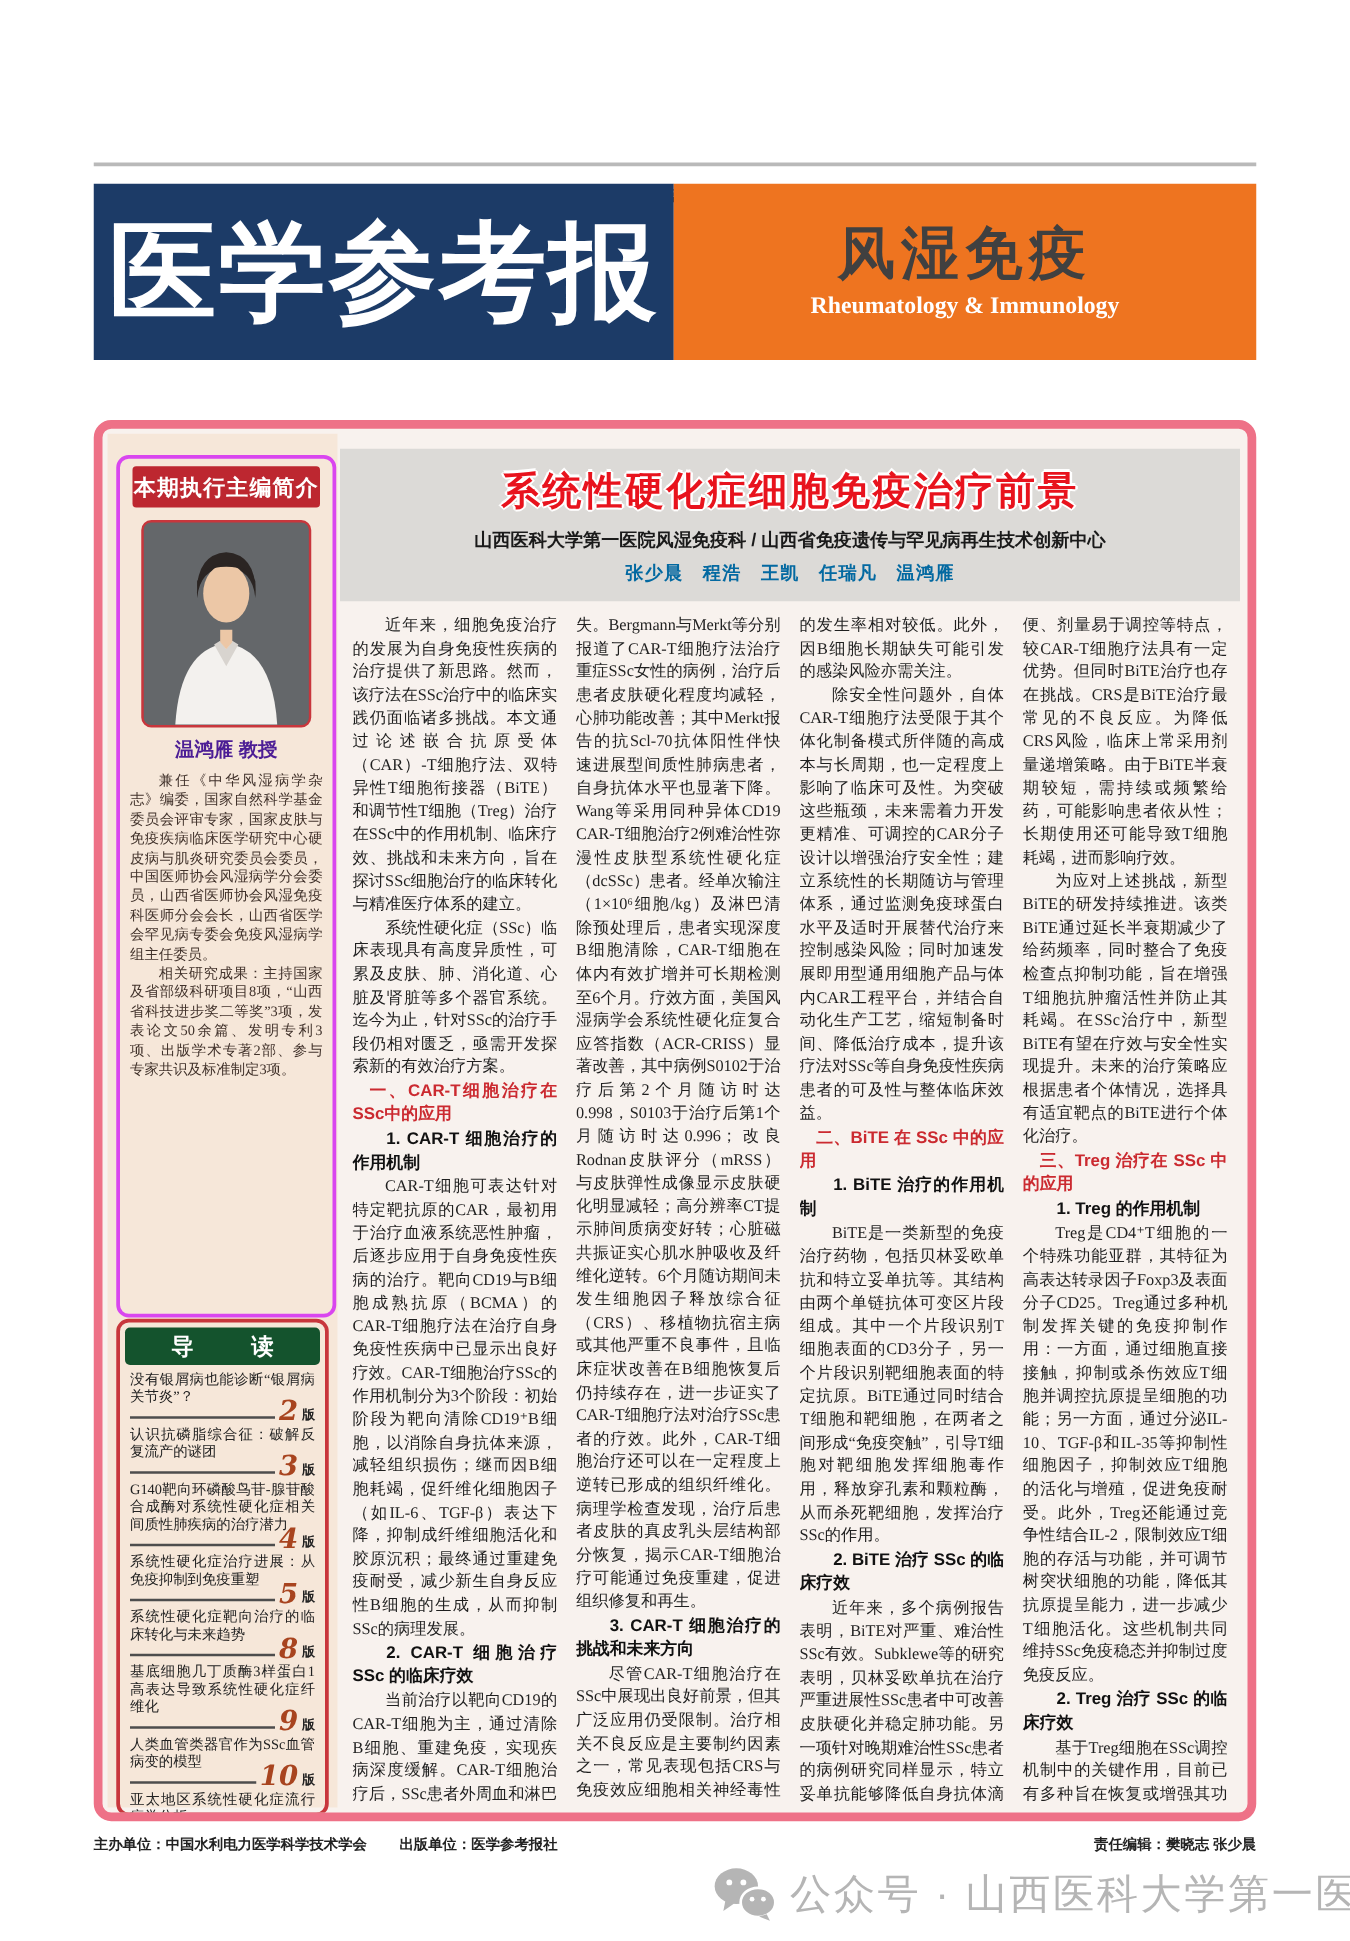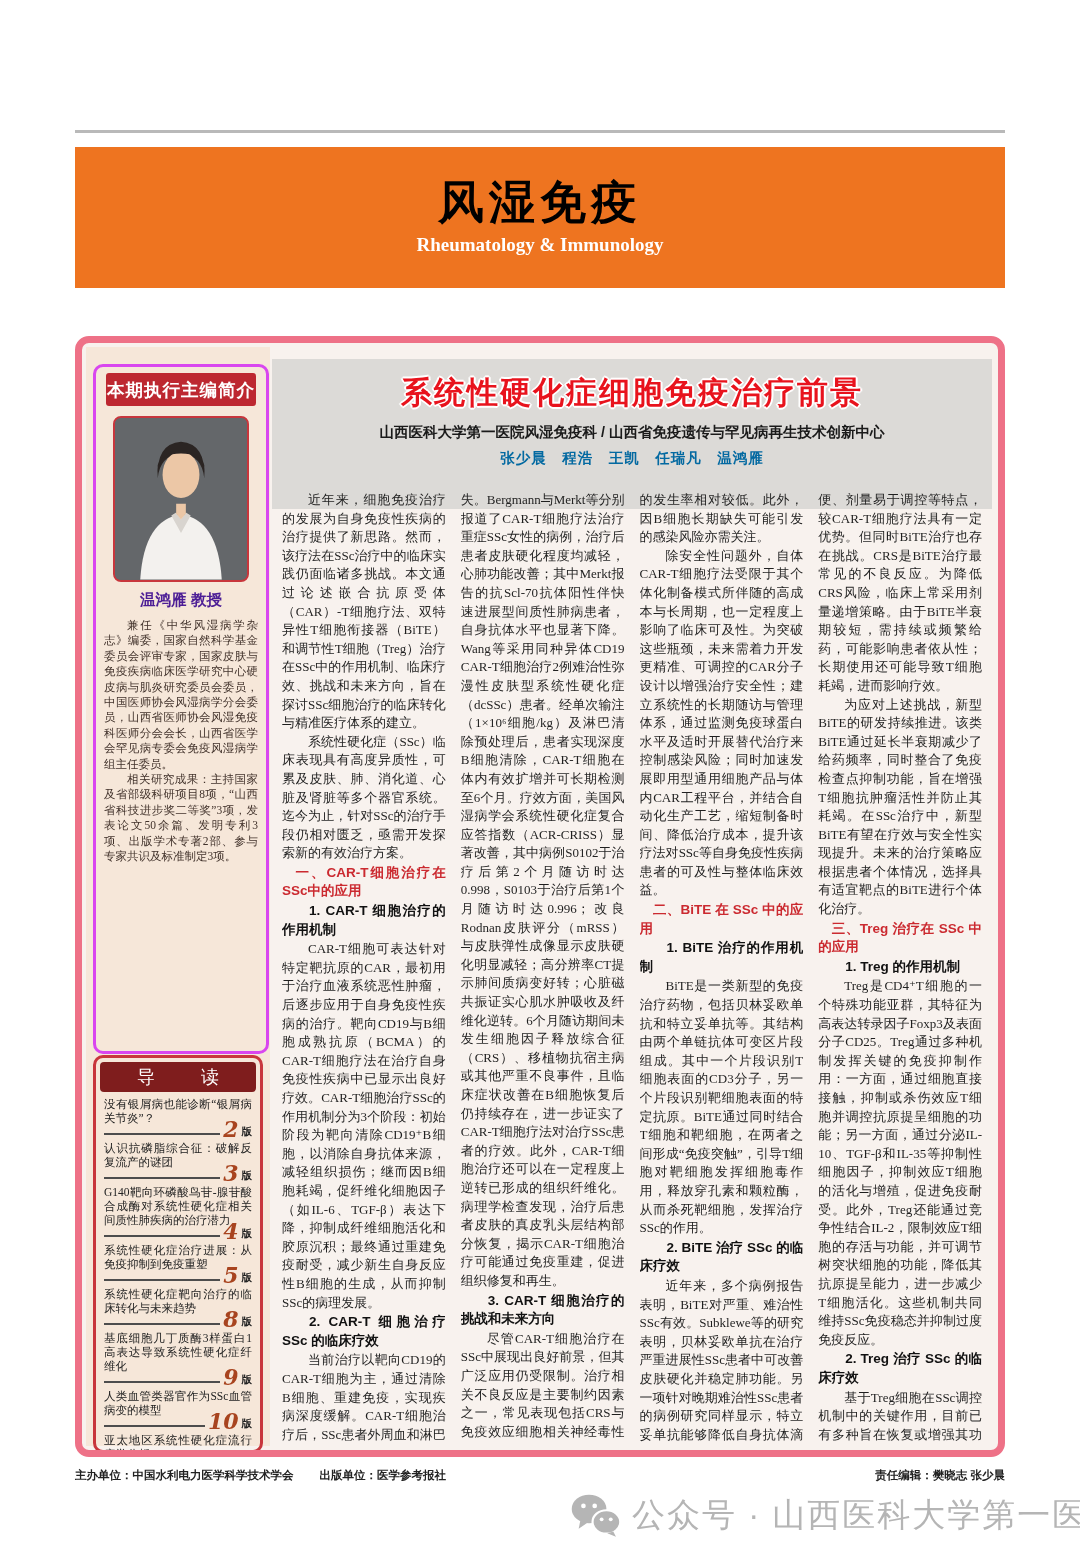--- a/index.html
+++ b/index.html
@@ -10,53 +10,53 @@
           font-family:"Liberation Sans",sans-serif;font-size:13px;font-weight:bold;color:#141414;white-space:nowrap;margin-top:44px;}
   .topbar .sep{color:#8d8d8d;font-weight:400;font-size:12px;}
   .topbar .hl{color:#f0791e;}
   .toprule{position:absolute;top:130px;left:75px;width:930px;height:3px;background:#b9b9b9;}
   
   .masthead{position:absolute;top:147px;left:75px;width:930px;height:141px;display:flex;}
   .m-left{width:464px;background:#1c3b67;display:flex;align-items:center;justify-content:center;}
   .m-title{color:#fff;font-size:86px;font-weight:bold;line-height:1;letter-spacing:2px;
            font-family:"Liberation Serif","DejaVu Serif",serif;}
   .m-right{flex:1;background:#ee7420;display:flex;flex-direction:column;align-items:center;justify-content:center;}
-  .m-cn{color:#000000;font-size:46px;font-weight:900;letter-spacing:5px;line-height:1.05;}
+  .m-cn{color:#404040;font-size:46px;font-weight:900;letter-spacing:5px;line-height:1.05;}
   .m-en{color:#ffffff;font-size:19px;font-weight:bold;margin-top:7px;}
   
   .frame{position:absolute;top:336px;left:75px;width:930px;height:1121px;box-sizing:border-box;
          border:7px solid #ee7187;border-radius:14px;background:#f8f2ee;overflow:hidden;}
   
   .sidebar{position:absolute;left:4px;top:4px;bottom:4px;width:184px;background:#f6e7d9;}
   .editor-box{position:absolute;left:7px;top:17px;width:176px;height:690px;box-sizing:border-box;
               border:3px solid #d946ef;border-radius:10px;overflow:hidden;}
   .editor-head{margin:6px auto 0;width:150px;height:33px;background:#bd2730;color:#fff;border-radius:3px;
                display:flex;align-items:center;justify-content:center;
                font-family:"Liberation Sans",sans-serif;font-weight:bold;font-size:17.5px;letter-spacing:1px;}
   .photo{margin:10px auto 0;width:136px;height:166px;box-sizing:border-box;border:2px solid #c8363c;
          border-radius:8px;overflow:hidden;background:#64676a;}
   .photo svg{display:block;width:100%;height:100%;}
   .editor-name{text-align:center;font-weight:bold;font-size:15.5px;color:#4c1d95;margin-top:8px;
                font-family:"Liberation Sans",sans-serif;}
   .bio{margin:7px 8px 0;font-size:11.5px;line-height:15.4px;color:#41322b;text-align:justify;}
   .bio p{margin:0;text-indent:2em;}
   .guide-box{position:absolute;left:7px;top:708px;width:170px;height:398px;box-sizing:border-box;
              border:3px solid #c8363c;border-radius:10px;padding:4px;overflow:hidden;}
-  .guide-head{height:30px;background:#7f1d1d;border-radius:4px;color:#fff;display:flex;align-items:center;
-              justify-content:center;font-family:"Liberation Sans",sans-serif;font-weight:normal;font-size:18px;
+  .guide-head{height:30px;background:#14532d;border-radius:4px;color:#fff;display:flex;align-items:center;
+              justify-content:center;font-family:"Liberation Sans",sans-serif;font-weight:bold;font-size:18px;
               letter-spacing:14px;text-indent:14px;}
   .guide-list{padding:5px 4px 0;}
   .g-item{margin-bottom:1px;}
   .g-text{font-size:11.5px;line-height:14px;color:#222;text-align:justify;}
   .g-row{display:flex;align-items:flex-end;gap:3px;height:15px;}
   .g-line{flex:1;border-bottom:2px solid #4d4d4d;margin-bottom:5px;}
   .g-num{font-family:"DejaVu Serif",serif;font-style:italic;font-weight:bold;font-size:22px;line-height:0.9;color:#a8441f;}
   .g-suffix{font-size:10.5px;color:#222;font-family:"Liberation Sans",sans-serif;font-weight:bold;margin-bottom:1px;}
   
-  .title-band{position:absolute;left:190px;top:16px;right:6px;height:150px;background:#dcdad7;}
+  .title-band{position:absolute;left:190px;top:16px;right:6px;height:122px;background:#dcdad7;}
   .a-title{text-align:center;margin-top:13px;font-family:"Liberation Sans",sans-serif;font-size:31px;
            font-weight:900;color:#e8131d;letter-spacing:2px;
            text-shadow:-2px 0 #fff,2px 0 #fff,0 -2px #fff,0 2px #fff,-1px -1px #fff,1px 1px #fff,-1px 1px #fff,1px -1px #fff;}
   .a-affil{text-align:center;font-size:14.5px;font-weight:bold;color:#1a1a1a;margin-top:9px;
            font-family:"Liberation Sans",sans-serif;}
   .a-authors{text-align:center;font-size:14.5px;font-weight:bold;color:#0369a1;margin-top:7px;letter-spacing:1px;
              font-family:"Liberation Sans",sans-serif;}
   
   .columns{position:absolute;left:190px;top:148px;right:6px;bottom:8px;display:flex;gap:15px;padding:0 10px;}
   .col{flex:1;overflow:hidden;font-size:13px;line-height:18.6px;color:#1f1f1f;text-align:justify;}
@@ -87,20 +87,23 @@
       <span class="sep">|</span>
       <span>星期四出版</span>
       <span class="sep">|</span>
       <span class="hl">B风湿免疫</span>
       <span class="sep">|</span>
       <span>2026年3月12日</span>
     </div>
   <div class="toprule"></div>
 
   <div class="masthead">
+    <div class="m-left">
+      <div class="m-title">医学参考报</div>
+    </div>
     <div class="m-right">
       <div class="m-cn">风湿免疫</div>
       <div class="m-en">Rheumatology &amp; Immunology</div>
     </div>
   </div>
 
   <div class="frame">
 
     <div class="sidebar">
       <div class="editor-box">

